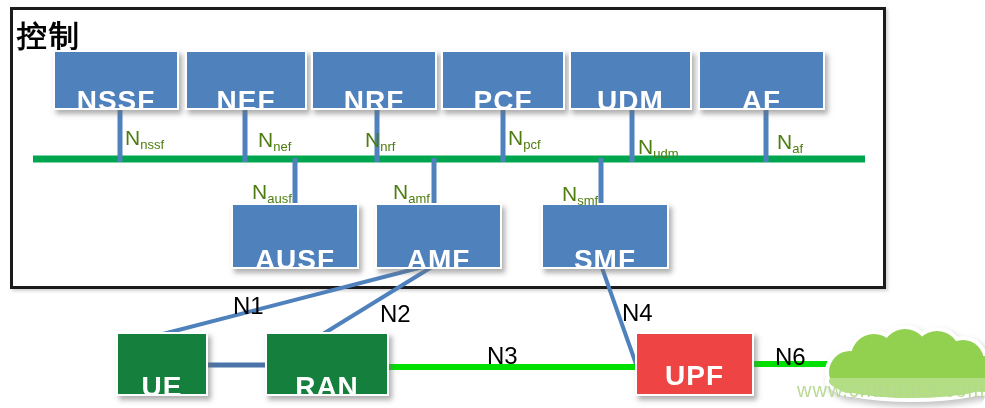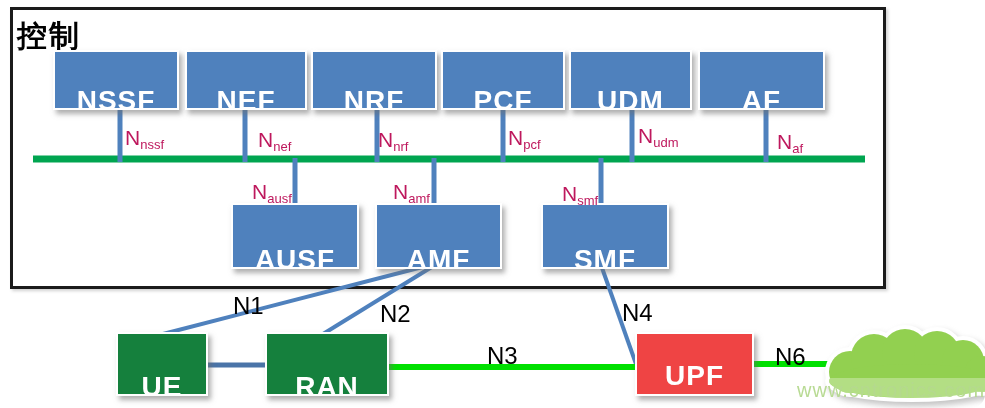--- a/index.html
+++ b/index.html
@@ -23,21 +23,21 @@
     box-shadow:3px 4px 5px rgba(110,110,110,0.55);
   }
   .nodebox .lbl{
     color:#fff;font-weight:bold;font-size:28px;letter-spacing:1px;
     margin-bottom:-7px;line-height:1;
   }
   .fill-steel{background:#4F81BD;}
   .fill-bright{background:#15803d;}
   .fill-green{background:#ef4444;}
   .iflabel{
-    position:absolute;font-size:21px;color:#be185d;line-height:1;white-space:nowrap;
+    position:absolute;font-size:21px;color:#4d7c0f;line-height:1;white-space:nowrap;
   }
   .iflabel sub{font-size:13px;line-height:1;vertical-align:-4px;}
   .linklabel{
     position:absolute;font-size:24px;color:#000;line-height:1;white-space:nowrap;
   }
   .watermark{
     position:absolute;left:797px;top:379px;font-size:20px;color:#b5d98f;
     letter-spacing:1px;z-index:30;opacity:0.95;
   }
   .z10{z-index:10;} .z20{z-index:20;}
@@ -140,23 +140,23 @@
     </div>
   <div class="nodebox fill-bright z20" style="left:265px;top:332px;width:124px;height:64px;">
       <span class="lbl">RAN</span>
     </div>
   <div class="nodebox fill-green z20" style="left:635px;top:332px;width:119px;height:64px;">
       <span class="lbl" style="margin-bottom:4px;">UPF</span>
     </div>
 
   <div class="iflabel z20" style="left:125px;top:127px;"><span>N</span><sub>nssf</sub></div>
   <div class="iflabel z20" style="left:258px;top:129px;"><span>N</span><sub>nef</sub></div>
-  <div class="iflabel z20" style="left:378px;top:129px;"><span>N</span><sub>nrf</sub></div>
+  <div class="iflabel z20" style="left:365px;top:129px;"><span>N</span><sub>nrf</sub></div>
   <div class="iflabel z20" style="left:508px;top:127px;"><span>N</span><sub>pcf</sub></div>
-  <div class="iflabel z20" style="left:638px;top:125px;"><span>N</span><sub>udm</sub></div>
+  <div class="iflabel z20" style="left:638px;top:136px;"><span>N</span><sub>udm</sub></div>
   <div class="iflabel z20" style="left:777px;top:131px;"><span>N</span><sub>af</sub></div>
   <div class="iflabel z20" style="left:252px;top:181px;"><span>N</span><sub>ausf</sub></div>
   <div class="iflabel z20" style="left:393px;top:181px;"><span>N</span><sub>amf</sub></div>
   <div class="iflabel z20" style="left:562px;top:183px;"><span>N</span><sub>smf</sub></div>
 
   <div class="linklabel z20" style="left:233px;top:294px;">N1</div>
   <div class="linklabel z20" style="left:380px;top:302px;">N2</div>
   <div class="linklabel z20" style="left:487px;top:344px;">N3</div>
   <div class="linklabel z20" style="left:622px;top:301px;">N4</div>
   <div class="linklabel z20" style="left:775px;top:345px;">N6</div>

